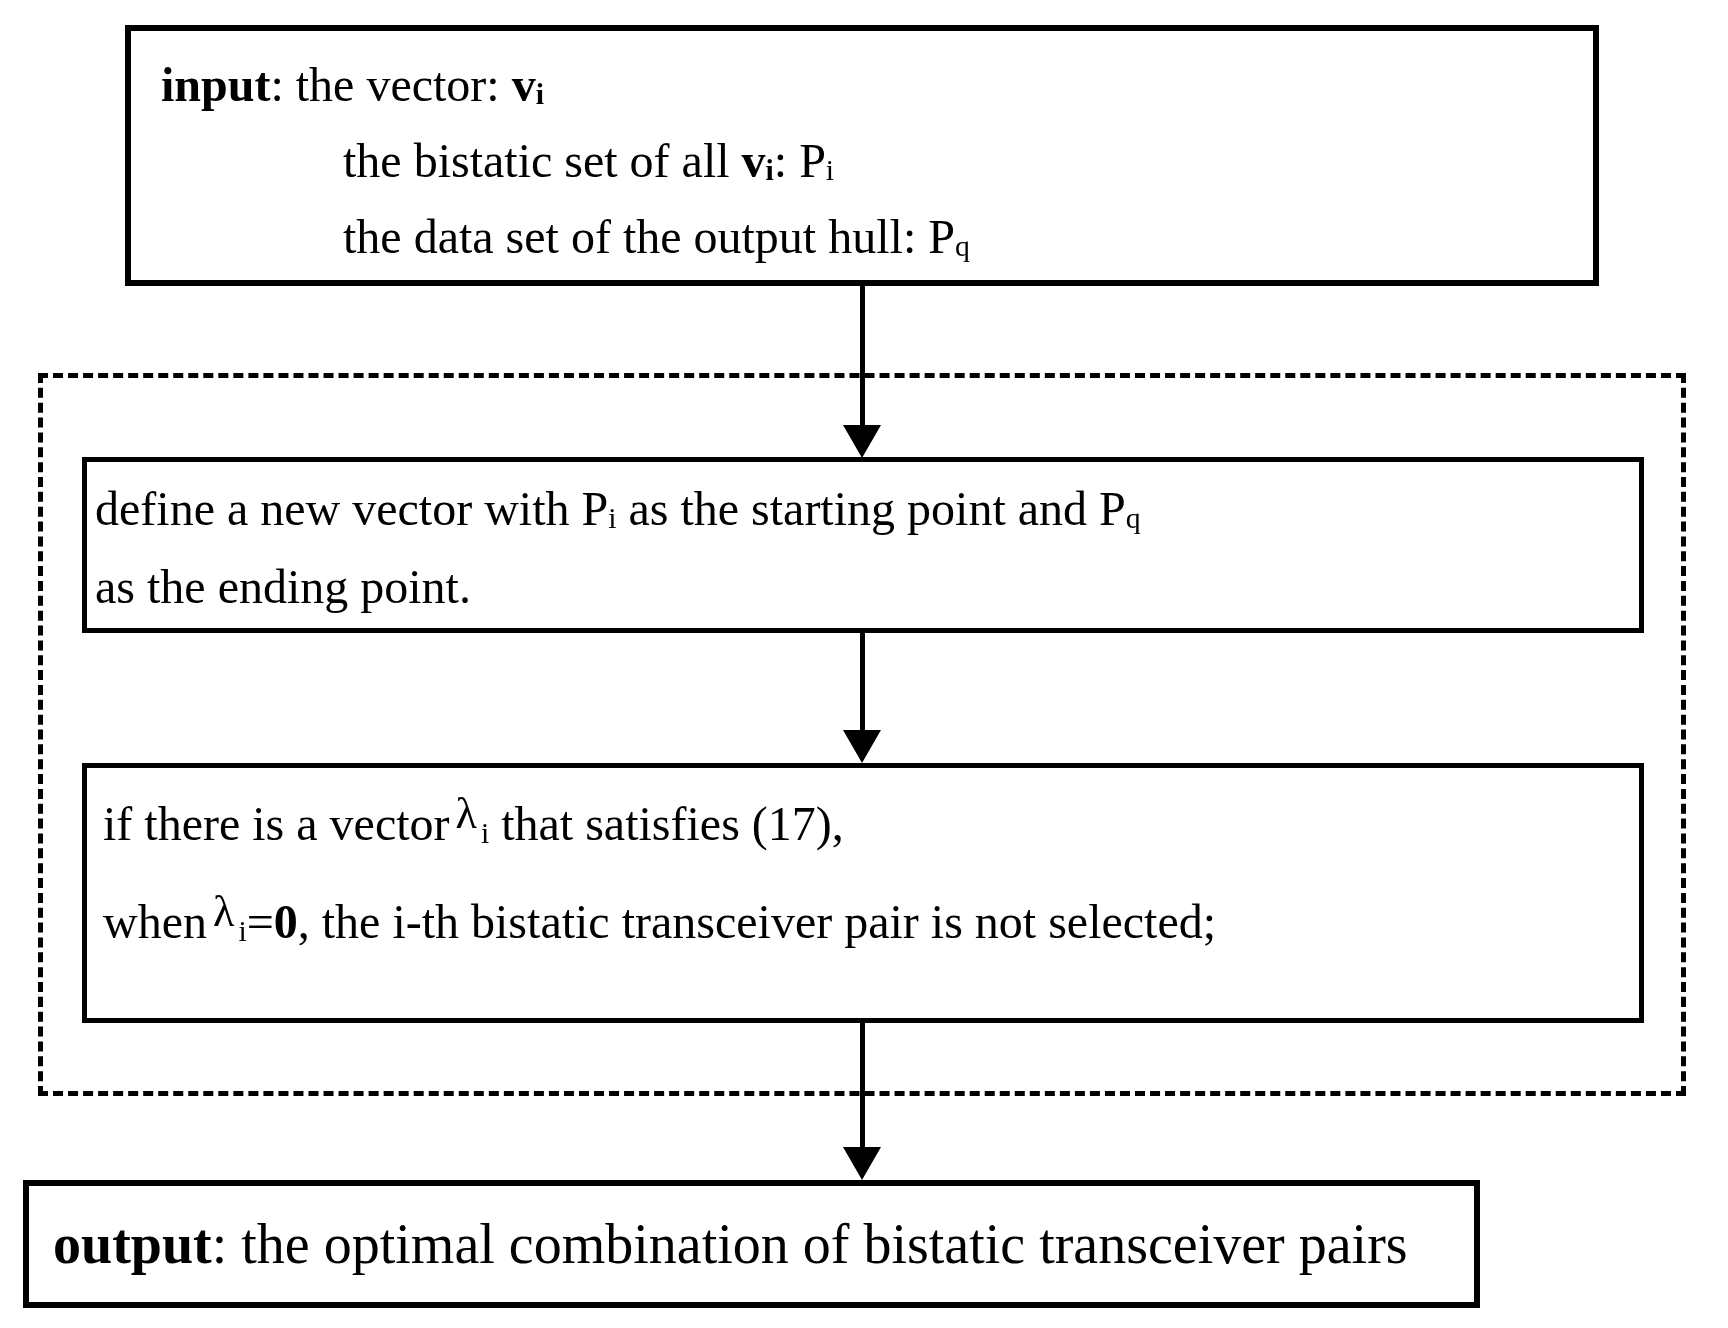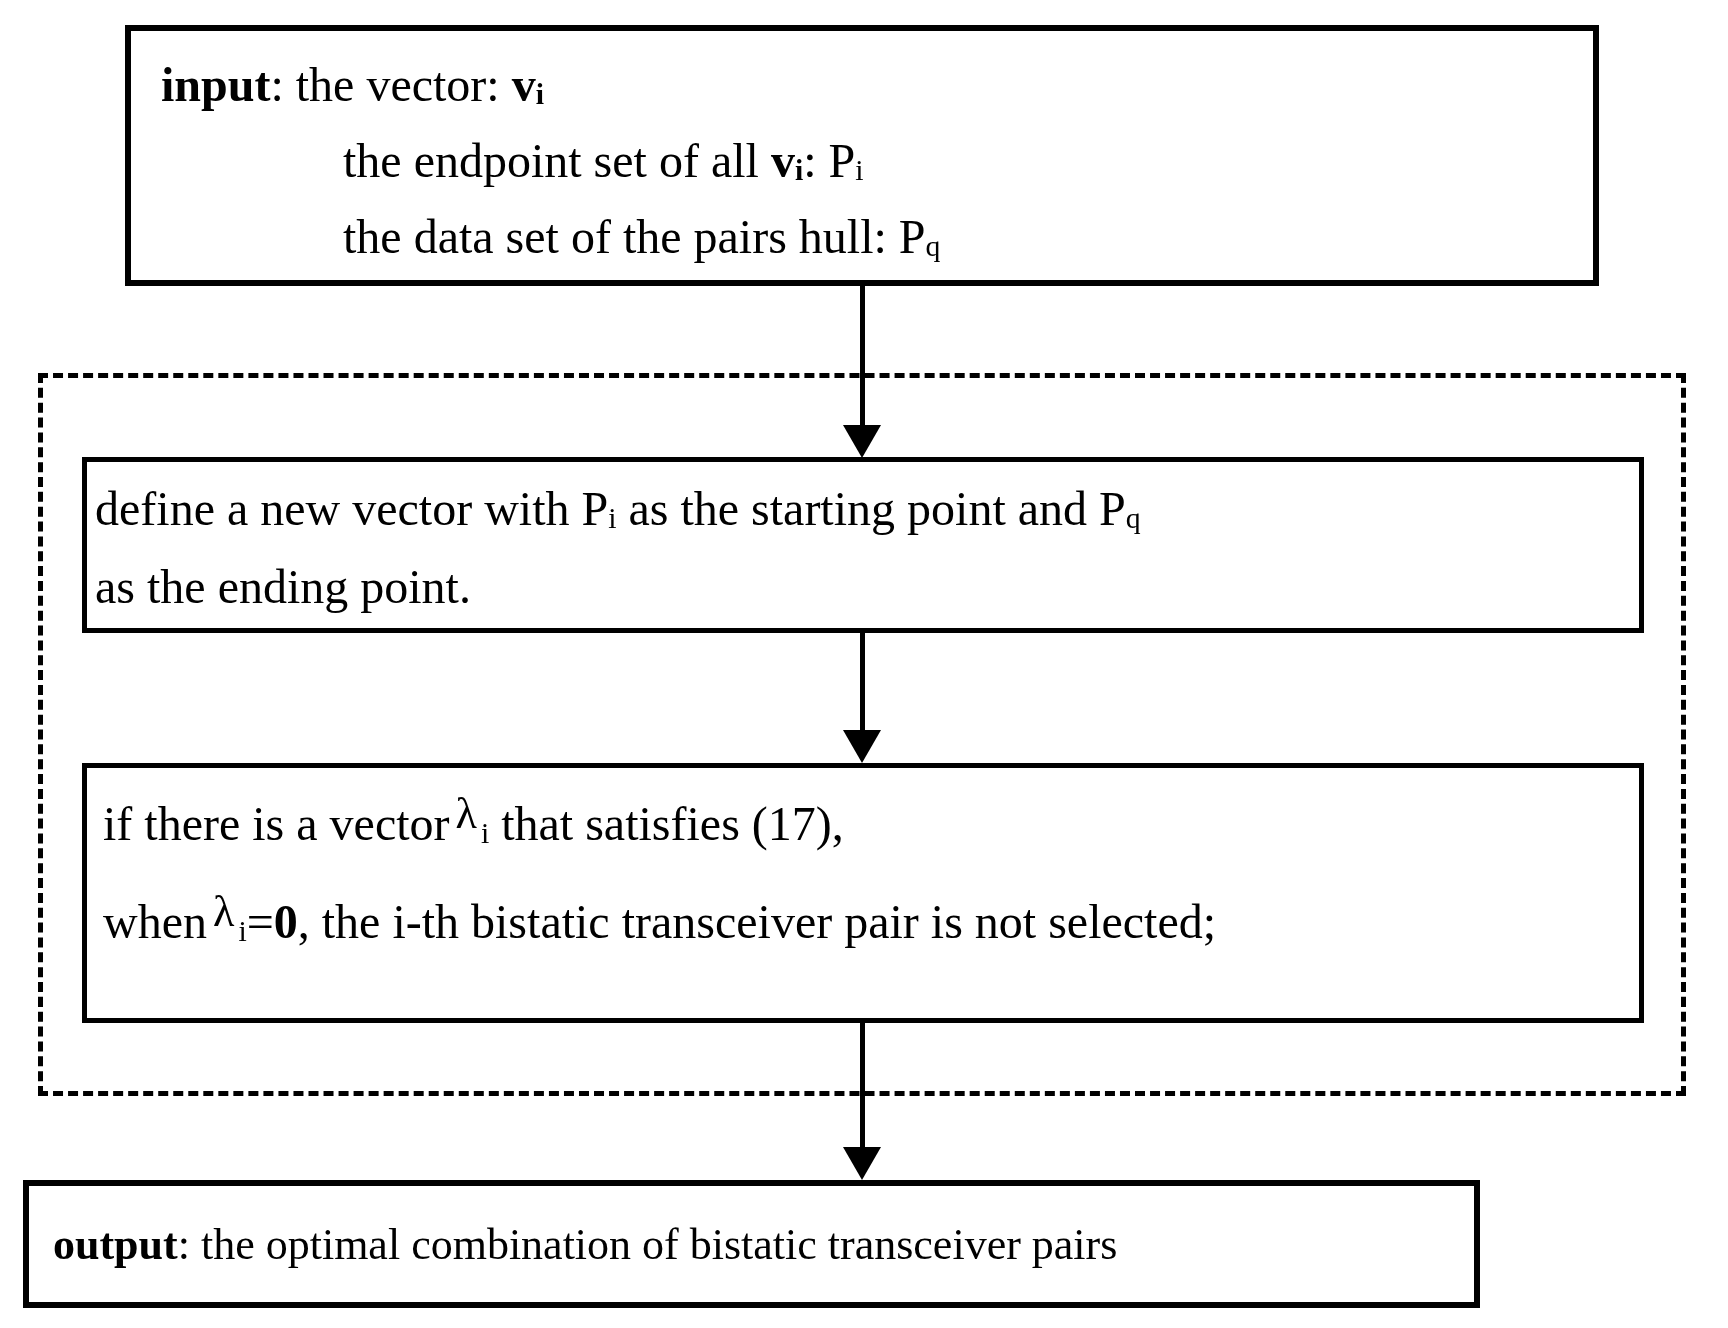--- a/index.html
+++ b/index.html
@@ -38,21 +38,21 @@
     font-size: 48px; line-height: 69px;
     padding: 12px 14px 0 8px;
   }
   .condition-box {
     left: 82px; top: 763px; width: 1562px; height: 260px;
     font-size: 48px; line-height: 79px;
     padding: 6px 10px 0 16px;
   }
   .output-box {
     left: 23px; top: 1180px; width: 1457px; height: 128px;
-    font-size: 44px;
+    font-size: 56px;
     display: flex; align-items: center;
     padding-left: 24px;
     border-width: 6px;
   }
   .bold { font-weight: 700; }
   .sub { font-size: 0.62em; vertical-align: -0.1em; }
   .lam { font-size: 0.92em; vertical-align: 0.28em; margin: 0 4px 0 6px; }
   .stem {
     position: absolute;
     width: 5px;
@@ -74,22 +74,22 @@
   .a3-stem { top: 1020px; height: 130px; }
   .a3-head { top: 1147px; }
 </style>
 </head>
 <body>
 
 <div class="canvas">
 
   <div class="box input-box">
     <div class="tline"><span class="bold">input</span><span>: the vector: </span><span class="bold">v</span><span class="sub bold">i</span></div>
-    <div class="tline indent"><span>the endpoint set of all </span><span class="bold">v</span><span class="sub bold">i</span><span>: P</span><span class="sub">i</span></div>
-    <div class="tline indent"><span>the data set of the pairs hull: P</span><span class="sub">q</span></div>
+    <div class="tline indent"><span>the bistatic set of all </span><span class="bold">v</span><span class="sub bold">i</span><span>: P</span><span class="sub">i</span></div>
+    <div class="tline indent"><span>the data set of the output hull: P</span><span class="sub">q</span></div>
   </div>
 
   <div class="dashed-region"></div>
 
   <div class="stem a1-stem"></div>
   <div class="head a1-head"></div>
 
   <div class="box define-box">
     <div class="tline"><span>define a new vector with P</span><span class="sub">i</span><span> as the starting point and P</span><span class="sub">q</span></div>
     <div class="tline"><span>as the ending point.</span></div>

